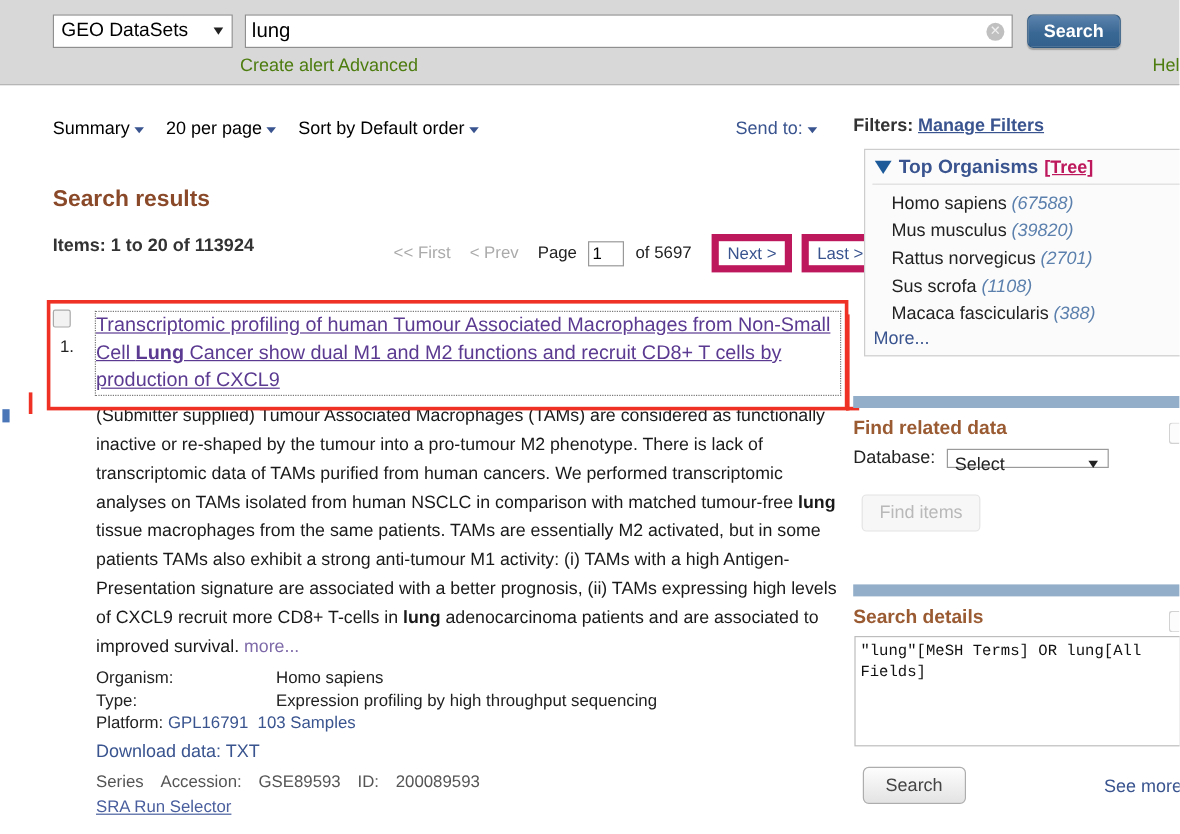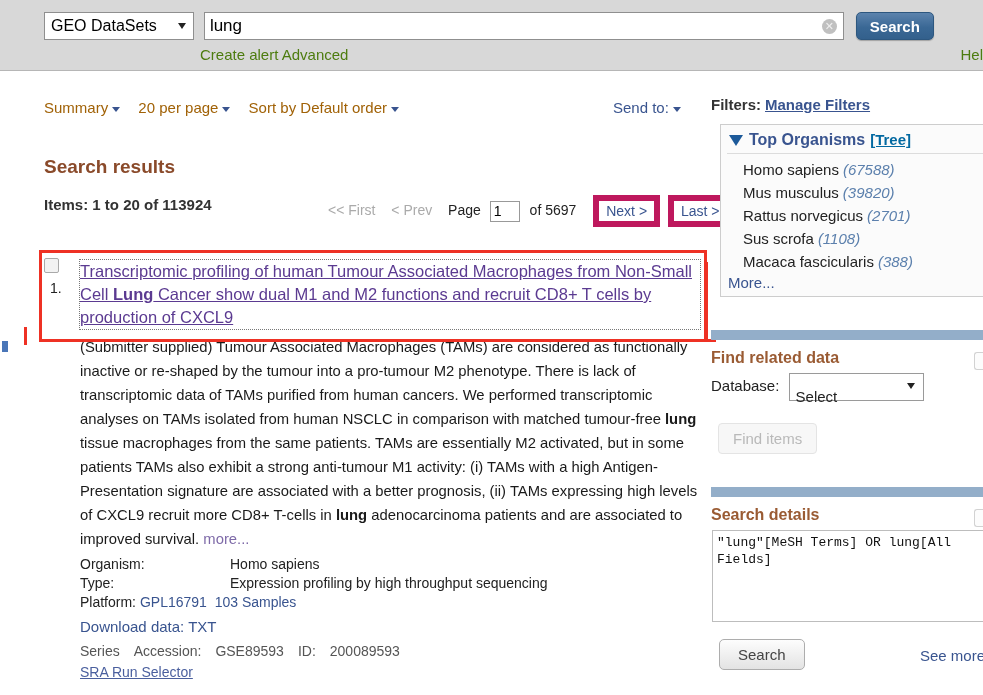--- a/index.html
+++ b/index.html
@@ -119,21 +119,21 @@
 
   
   #toolbar {
     position: absolute;
     left: 44px; top: 99px;
     font-size: 15px;
     color: #39548f;
   }
   #toolbar .tool {
     margin-right: 14px;
-    color: #a16207;
+    color: #000000;
   }
   .dcaret {
     display: inline-block;
     margin-left: 4px;
     width: 0; height: 0;
     border-left: 4px solid transparent;
     border-right: 4px solid transparent;
     border-top: 5px solid #39548f;
     vertical-align: middle;
   }
@@ -326,21 +326,21 @@
   .tri-down {
     display: inline-block;
     width: 0; height: 0;
     border-left: 7px solid transparent;
     border-right: 7px solid transparent;
     border-top: 11px solid #1d5a9a;
     vertical-align: middle;
     margin-right: 6px;
   }
   .panel-head .tree {
-    color: #0369a1;
+    color: #be185d;
     font-weight: bold;
     text-decoration: underline;
     font-size: 15px;
     margin-left: 5px;
   }
   .panel-divider {
     border-top: 1px solid #dcdcdc;
     margin: 1px 6px 2px 6px;
   }
   .org-list {
@@ -385,27 +385,27 @@
     padding: 9px 0 6px 6px;
   }
   #frd-row {
     padding-left: 6px;
     font-size: 15px;
     color: #222;
   }
   .selbox {
     display: inline-block;
     width: 135px;
-    height: 28px;
+    height: 16px;
     line-height: 23px;
     border: 1px solid #9a9a9a;
     background: #fff;
     box-sizing: border-box;
     font-size: 15px;
-    padding: 11px 6px;
+    padding: 1px 6px;
     position: relative;
     vertical-align: middle;
     margin-left: 5px;
   }
   .selbox .caret {
     position: absolute;
     right: 8px; top: 9px;
     width: 0; height: 0;
     border-left: 4px solid transparent;
     border-right: 4px solid transparent;

